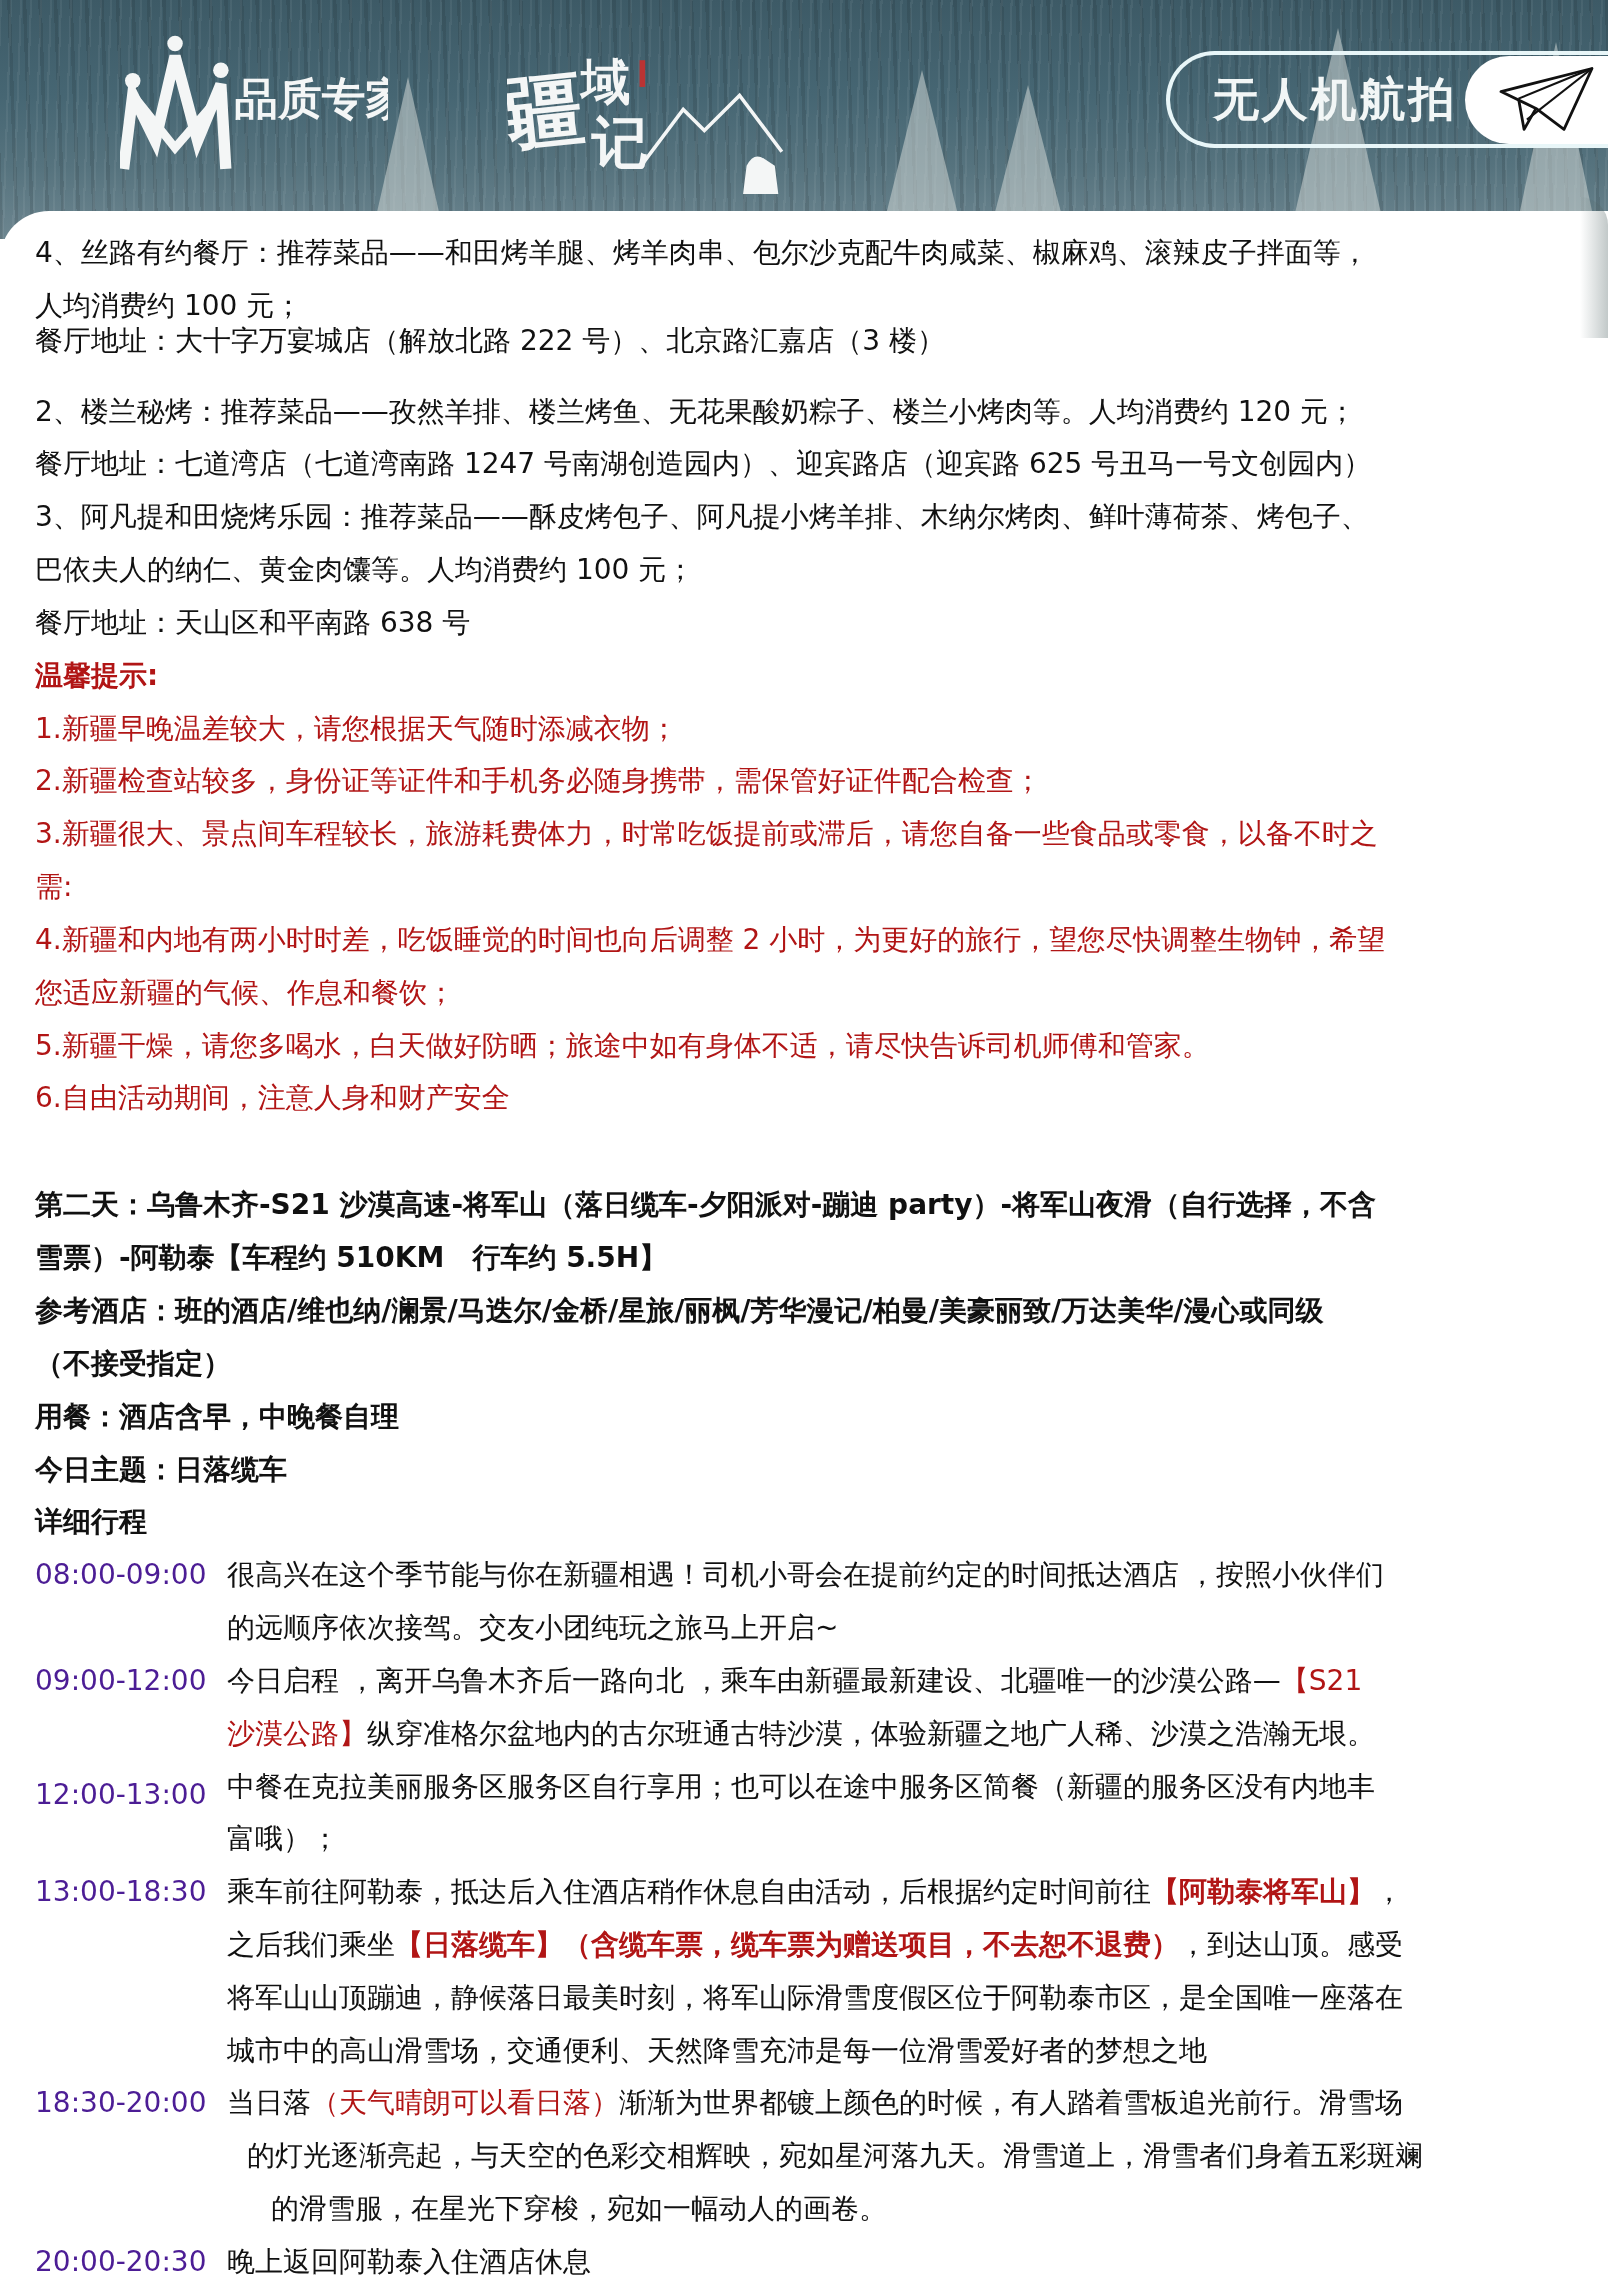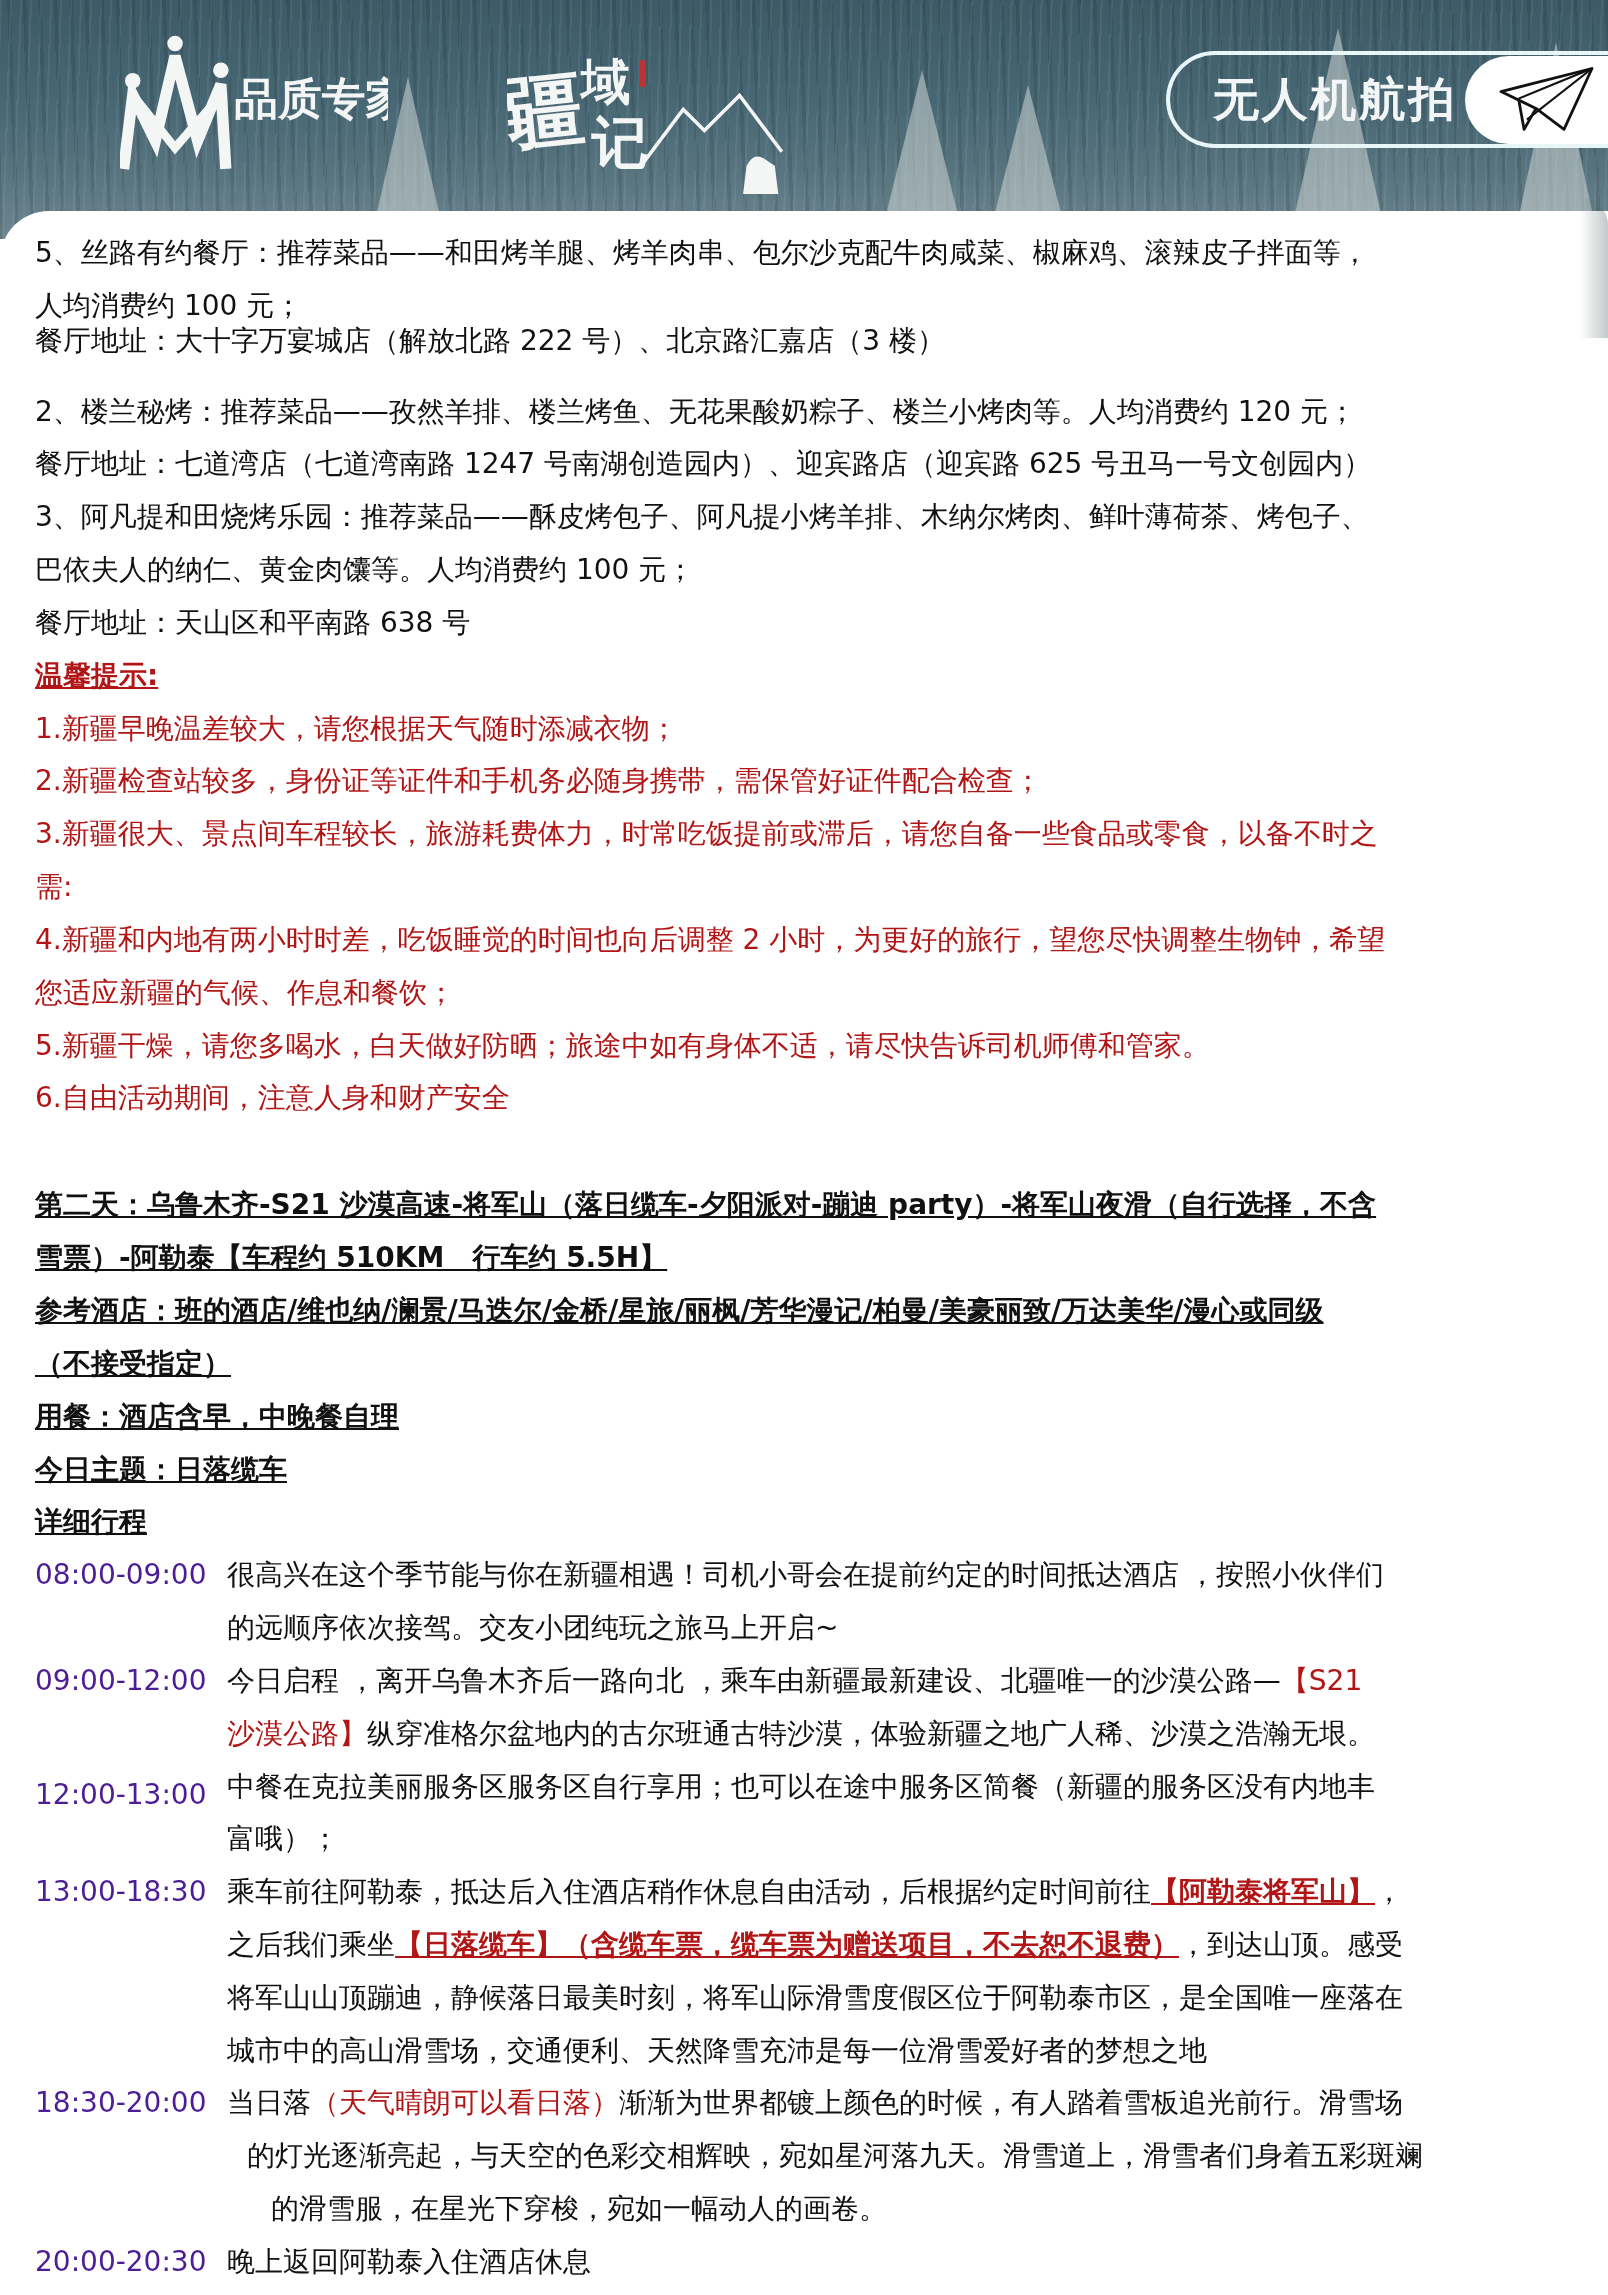--- a/index.html
+++ b/index.html
@@ -47,21 +47,21 @@
     position:absolute; right:0; top:197px; width:28px; height:141px;
     background:linear-gradient(90deg, rgba(255,255,255,0), rgba(80,100,100,0.35));
     border-top-right-radius:28px;
   }
 
   .line {
     position:absolute; left:35px; font-size:28px; line-height:39px;
     white-space:nowrap; color:#111;
   }
   .red { color:#b11515; }
-  .bold { font-weight:bold;text-decoration:underline; }
+  .bold { font-weight:bold; }
   .tl-time {
     position:absolute; left:35px; font-size:28px; line-height:39px; white-space:nowrap; color:#4c1d95;
   }
   .tl-text {
     position:absolute; left:227px; font-size:28px; line-height:39px; white-space:nowrap; color:#111;
   }
 </style>
 </head>
 <body>
 
@@ -97,21 +97,21 @@
     <polygon points="5,38 135,5 95,92 55,62" fill="none" stroke="#111" stroke-width="4" stroke-linejoin="round"></polygon>
     <polyline points="30,48 38,92 55,62" fill="none" stroke="#111" stroke-width="4" stroke-linejoin="round"></polyline>
     <line x1="30" y1="48" x2="135" y2="5" stroke="#111" stroke-width="3"></line>
     <line x1="42" y1="78" x2="135" y2="5" stroke="#111" stroke-width="3"></line>
   </svg>
 </div>
 
 <div class="card"></div>
 <div class="card-right-fade"></div>
 
-<div class="line" style="top:233px">5、丝路有约餐厅：推荐菜品——和田烤羊腿、烤羊肉串、包尔沙克配牛肉咸菜、椒麻鸡、滚辣皮子拌面等，</div>
+<div class="line" style="top:233px">4、丝路有约餐厅：推荐菜品——和田烤羊腿、烤羊肉串、包尔沙克配牛肉咸菜、椒麻鸡、滚辣皮子拌面等，</div>
 <div class="line" style="top:286px">人均消费约 100 元；</div>
 <div class="line" style="top:321px">餐厅地址：大十字万宴城店（解放北路 222 号）、北京路汇嘉店（3 楼）</div>
 <div class="line" style="top:392px">2、楼兰秘烤：推荐菜品——孜然羊排、楼兰烤鱼、无花果酸奶粽子、楼兰小烤肉等。人均消费约 120 元；</div>
 <div class="line" style="top:444px">餐厅地址：七道湾店（七道湾南路 1247 号南湖创造园内）、迎宾路店（迎宾路 625 号丑马一号文创园内）</div>
 <div class="line" style="top:497px">3、阿凡提和田烧烤乐园：推荐菜品——酥皮烤包子、阿凡提小烤羊排、木纳尔烤肉、鲜叶薄荷茶、烤包子、</div>
 <div class="line" style="top:550px">巴依夫人的纳仁、黄金肉馕等。人均消费约 100 元；</div>
 <div class="line" style="top:603px">餐厅地址：天山区和平南路 638 号</div>
 
 <div class="line red bold" style="top:656px">温馨提示:</div>
 <div class="line red" style="top:709px">1.新疆早晚温差较大，请您根据天气随时添减衣物；</div>

